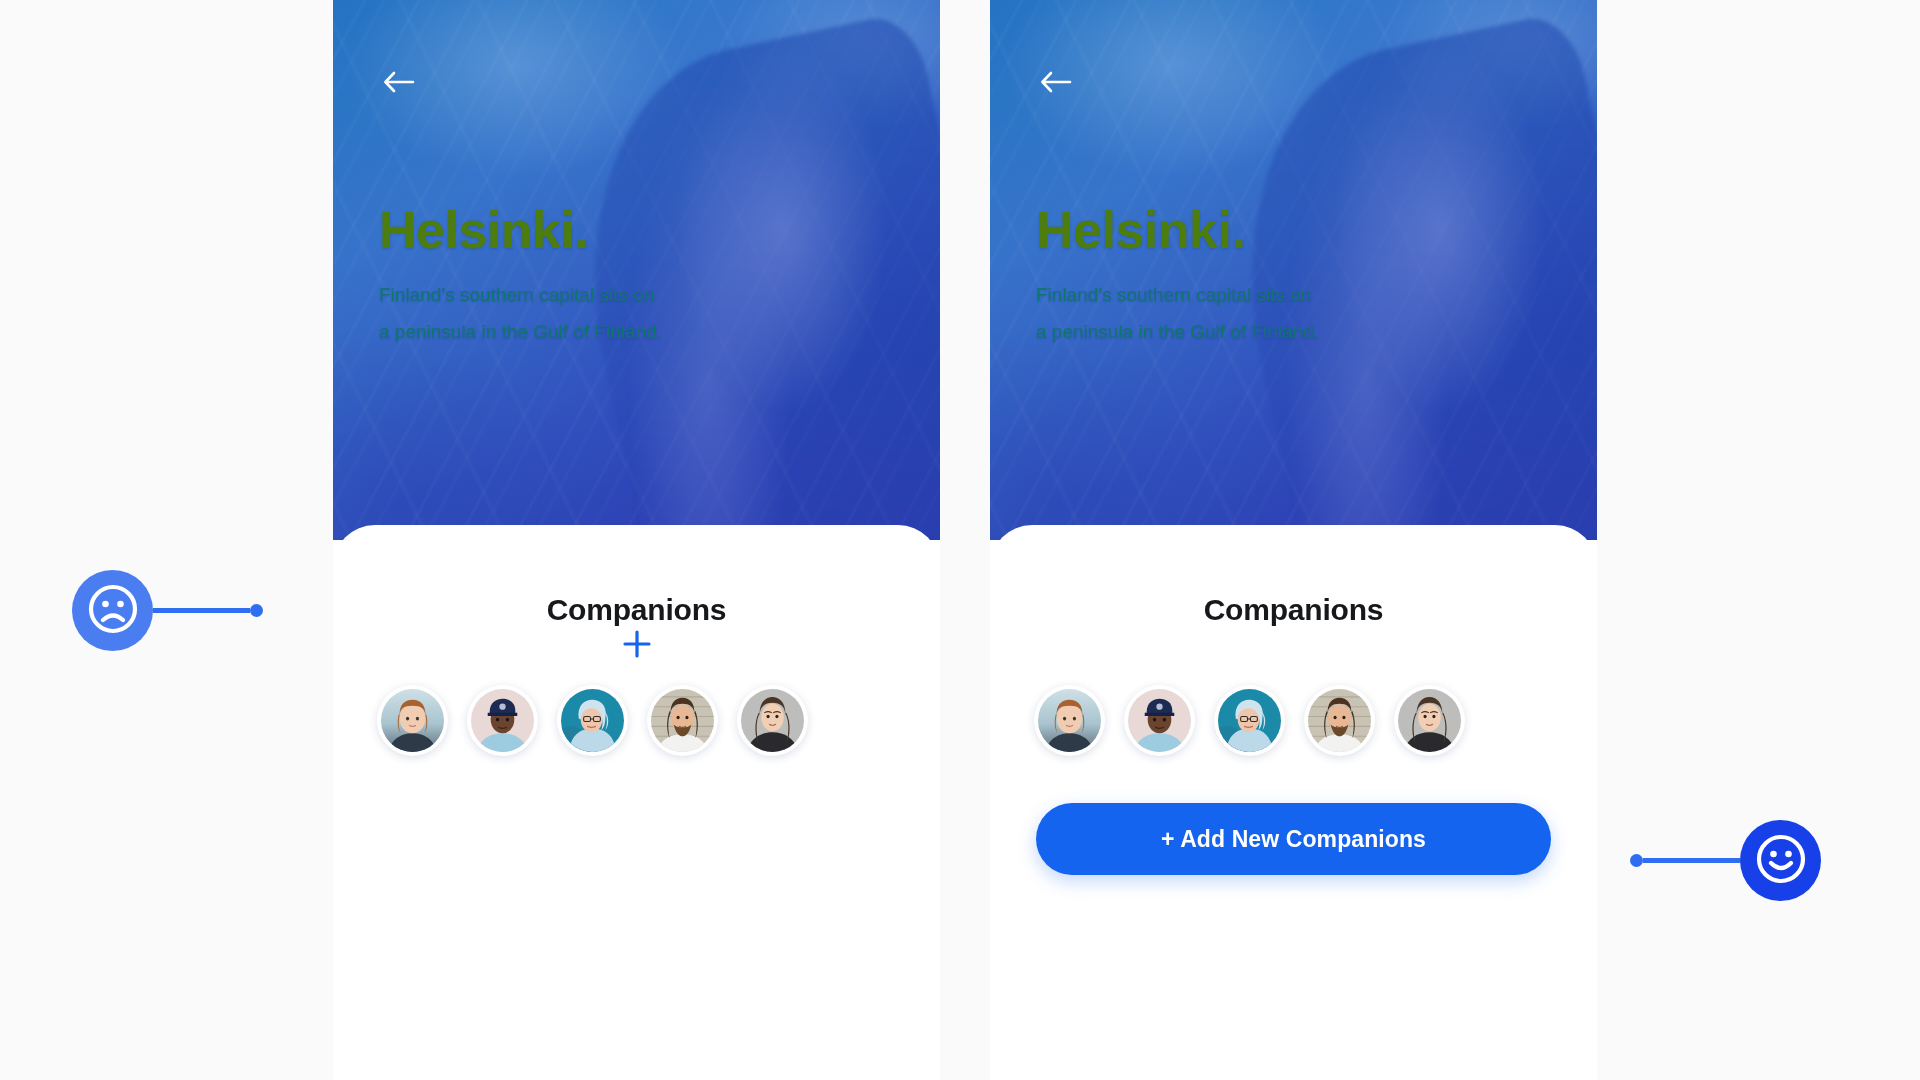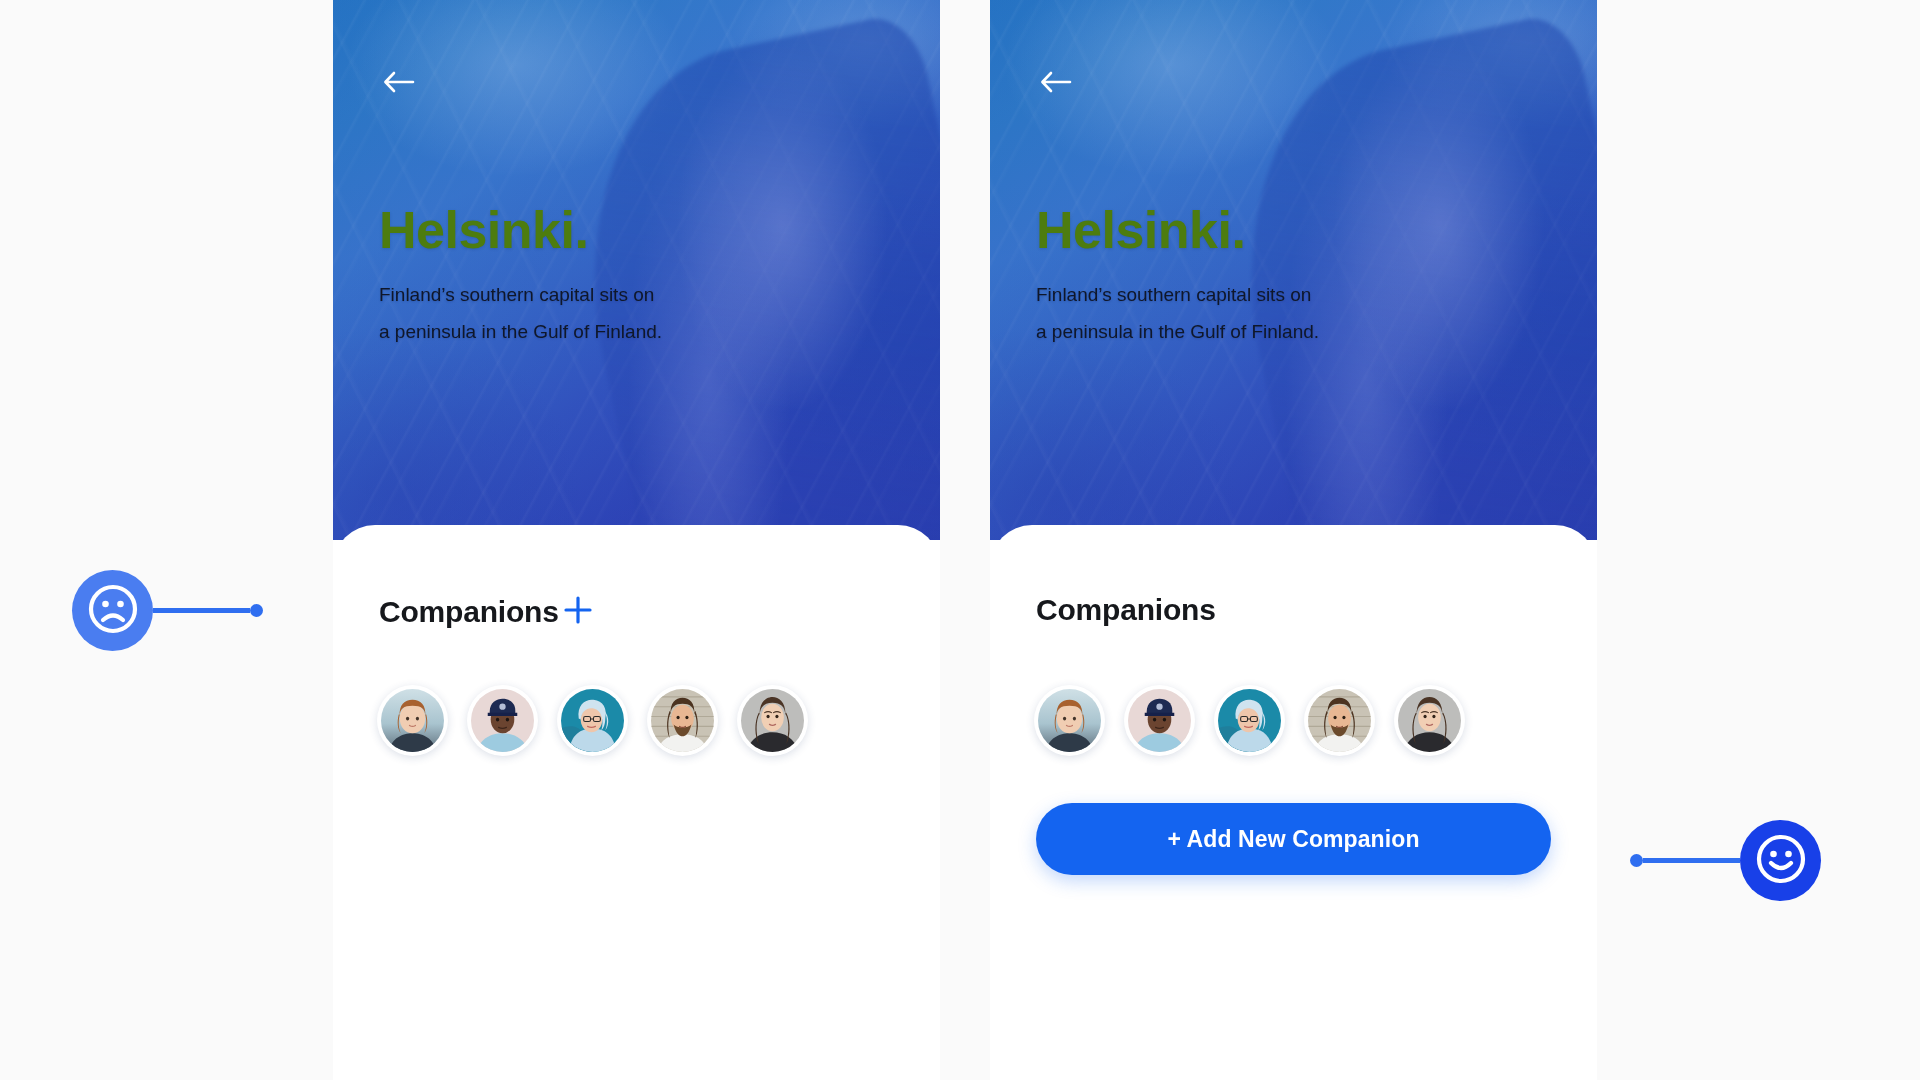--- a/index.html
+++ b/index.html
@@ -126,21 +126,21 @@
     font-size: 52px;
     font-weight: 700;
     color: #4d7c0f;
     letter-spacing: -0.5px;
     line-height: 1.05;
     margin-bottom: 18px;
     text-shadow: 0 1px 3px rgba(20,40,110,0.22);
   }
   .hero-sub-line {
     font-size: 19px;
-    color: #0f172a;
+    color: #0f766e;
     line-height: 1.95;
     font-weight: 400;
     text-shadow: 0 1px 2px rgba(20,40,110,0.25);
   }
 
   
   .card {
     position: absolute;
     left: 0; right: 0;
     top: 525px;
@@ -150,21 +150,22 @@
     z-index: 6;
   }
 
   .card-head {
     position: absolute;
     top: 68px;
     left: 46px;
     right: 46px;
     display: flex;
     align-items: center;
-    justify-content: flex-start;
+    justify-content: center;
+    flex-direction: column;
   }
   .card-title {
     font-size: 30px;
     font-weight: 700;
     color: #16181c;
     letter-spacing: -0.2px;
   }
   .plus-icon {
     width: 38px;
     height: 38px;
@@ -526,21 +527,21 @@
             <ellipse cx="36.5" cy="28" rx="1.6" ry="1.8" fill="#33241a"></ellipse>
             <path d="M24 24 Q27.5 22 31 24" stroke="#4b3526" stroke-width="1.1" fill="none" stroke-linecap="round"></path>
             <path d="M33 24 Q36.5 22 40 24" stroke="#4b3526" stroke-width="1.1" fill="none" stroke-linecap="round"></path>
             <path d="M29 36 Q32 38 35 36" stroke="#b06a62" stroke-width="1.4" fill="none" stroke-linecap="round"></path>
           </svg>
         </div>
       </div>
 
     </div>
 
-    <button class="add-btn">+ Add New Companion</button>
+    <button class="add-btn">+ Add New Companions</button>
   </div>
 </div>
 
 <div class="callout callout-left">
   <div class="badge badge-sad">
     <span>
       <svg width="54" height="54" viewBox="0 0 54 54" fill="none">
         <circle cx="27" cy="27" r="22" stroke="#ffffff" stroke-width="4.2" fill="none"></circle>
         <circle cx="19.5" cy="22" r="3.3" fill="#ffffff"></circle>
         <circle cx="34.5" cy="22" r="3.3" fill="#ffffff"></circle>

